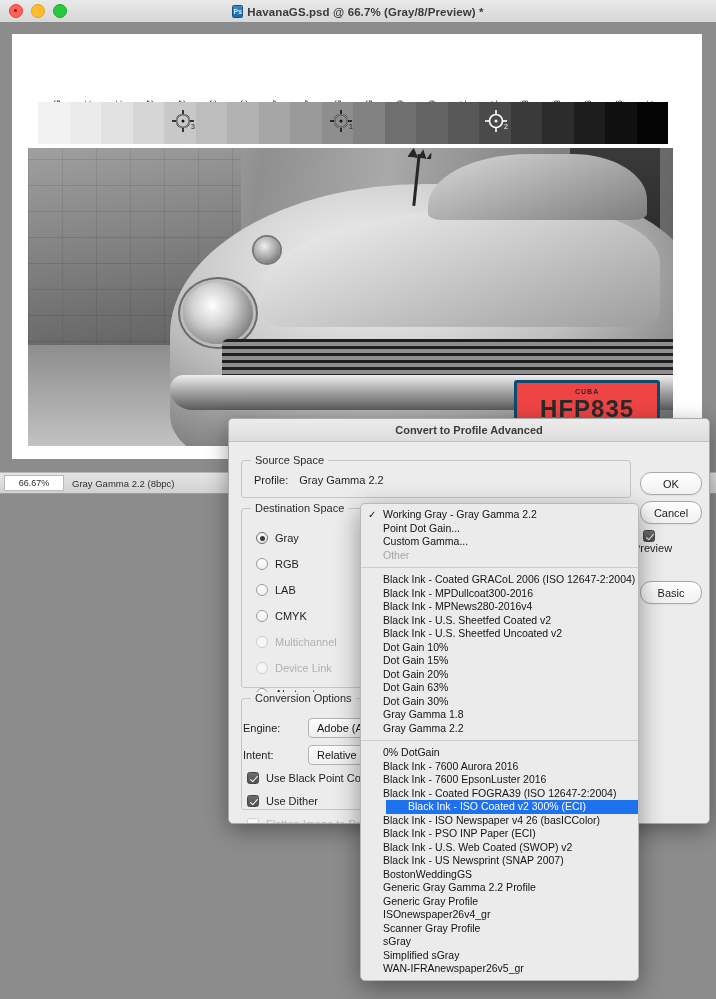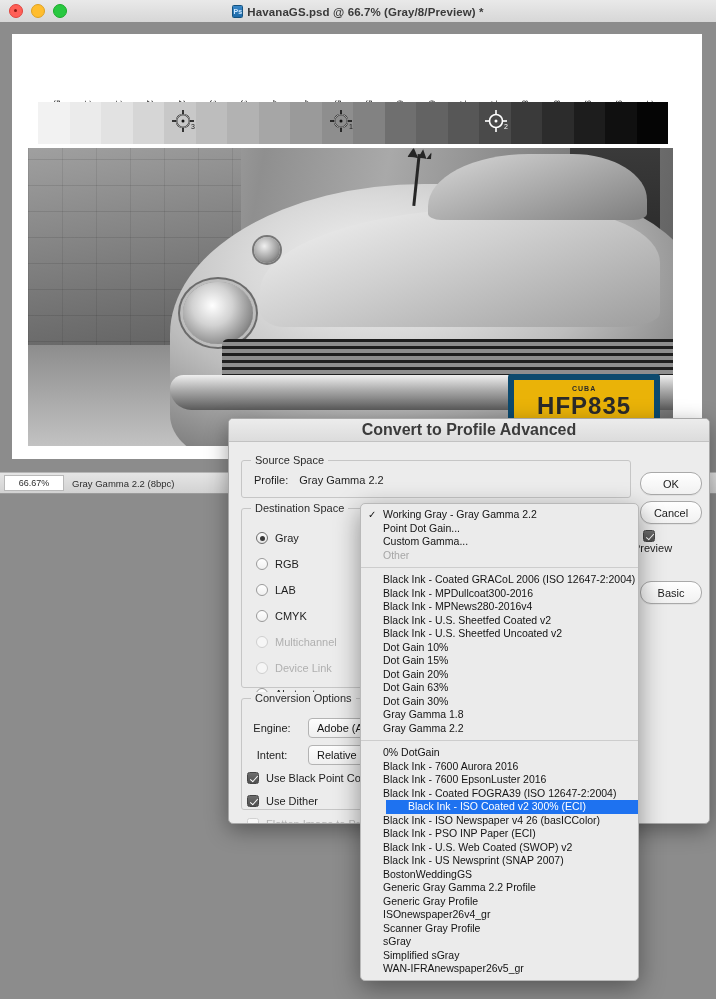--- a/index.html
+++ b/index.html
@@ -110,21 +110,21 @@
   .photo .ph-hornet{position:absolute;left:35%;top:30%;width:26px;height:26px;border-radius:50%;
      background:radial-gradient(circle at 40% 35%,#f0f0f0,#9a9a9a 60%,#4d4d4d);
      box-shadow:0 0 0 2px #777;}
   .photo .ph-grille{position:absolute;left:30%;top:64%;width:72%;height:16%;
      background:repeating-linear-gradient(180deg,#1f1f1f 0 3px,#8e8e8e 3px 7px);
      border-radius:6px;}
   .photo .ph-bumper{position:absolute;left:22%;bottom:12%;width:80%;height:12%;
      background:linear-gradient(180deg,#efefef,#a8a8a8 45%,#5a5a5a);
      border-radius:14px 10px 6px 22px;}
   .photo .ph-plate{position:absolute;right:2%;bottom:6%;width:140px;height:42px;
-     background:#eab308;border:6px solid #0c4a6e;border-radius:3px;
+     background:#ef4444;border:3px solid #0c4a6e;border-radius:3px;
      display:flex;flex-direction:column;align-items:center;justify-content:center;}
   .photo .ph-plate .pl-country{font-size:7px;font-weight:bold;color:#2a2a2a;letter-spacing:1px;line-height:8px;}
   .photo .ph-plate .pl-num{font-size:24px;font-weight:bold;color:#2a2a2a;letter-spacing:1px;line-height:25px;
      font-family:"Liberation Sans",sans-serif;}
   .photo .ph-ornament{position:absolute;left:60%;top:2%;width:3px;height:52px;background:#262626;
      transform:rotate(6deg);}
   .photo .ph-ornament::before{content:"";position:absolute;left:-10px;top:-6px;width:24px;height:10px;
      background:#262626;border-radius:50% 50% 0 0;clip-path:polygon(0 100%,22% 0,45% 100%,62% 6%,80% 100%,100% 20%,100% 100%);}
   .photo .ph-shadow{position:absolute;left:24%;bottom:0;width:70%;height:9%;background:#151515;border-radius:50%;}
 
@@ -147,21 +147,21 @@
   .dialog{
     position:absolute;left:228px;top:418px;width:480px;height:404px;
     background:#ececec;
     border:1px solid #a8a8a8;
     border-radius:5px;
     box-shadow:0 6px 22px rgba(0,0,0,.38);
     overflow:hidden;
   }
   .dialog-title{
     height:22px;line-height:22px;text-align:center;
-    font-size:16px;color:#3b3b3b;font-weight:bold;
+    font-size:11px;color:#3b3b3b;font-weight:bold;
     background:linear-gradient(#ececec,#dcdcdc);
     border-bottom:1px solid #c2c2c2;
   }
   .dialog-body{position:relative;padding:0;height:381px;}
 
   .group{
     position:absolute;border:1px solid #c6c6c6;border-radius:3px;background:transparent;
   }
   .group>.glabel{
     position:absolute;top:-7px;left:9px;background:#ececec;padding:0 4px;
@@ -186,21 +186,21 @@
   .rrow.dim .radio{border-color:#cfcfcf;background:#f6f6f6;}
   .rrow.dim .rlabel{color:#b0b0b0;}
 
   .profile-col{position:absolute;left:148px;top:16px;}
   .pcell{height:26px;display:flex;align-items:center;font-size:11px;color:#1d1d1d;}
   .pcell.dim{color:#b0b0b0;}
   .pcell.blank{visibility:hidden;}
 
   
   .co-row{position:absolute;display:flex;align-items:center;font-size:11px;color:#1d1d1d;}
-  .co-label{width:58px;text-align:center;margin-right:7px;}
+  .co-label{width:58px;text-align:left;margin-right:7px;}
   .popup{
     height:20px;min-width:150px;box-sizing:border-box;
     background:linear-gradient(#fdfdfd,#efefef);
     border:1px solid #b3b3b3;border-radius:4px;
     display:flex;align-items:center;padding:0 18px 0 8px;
     font-size:11px;color:#141414;position:relative;
   }
   .popup .arrows{position:absolute;right:3px;top:2px;width:14px;height:16px;
     background:linear-gradient(#6f9bd6,#4a7ec4);border-radius:3px;
     display:flex;flex-direction:column;align-items:center;justify-content:center;color:#fff;

